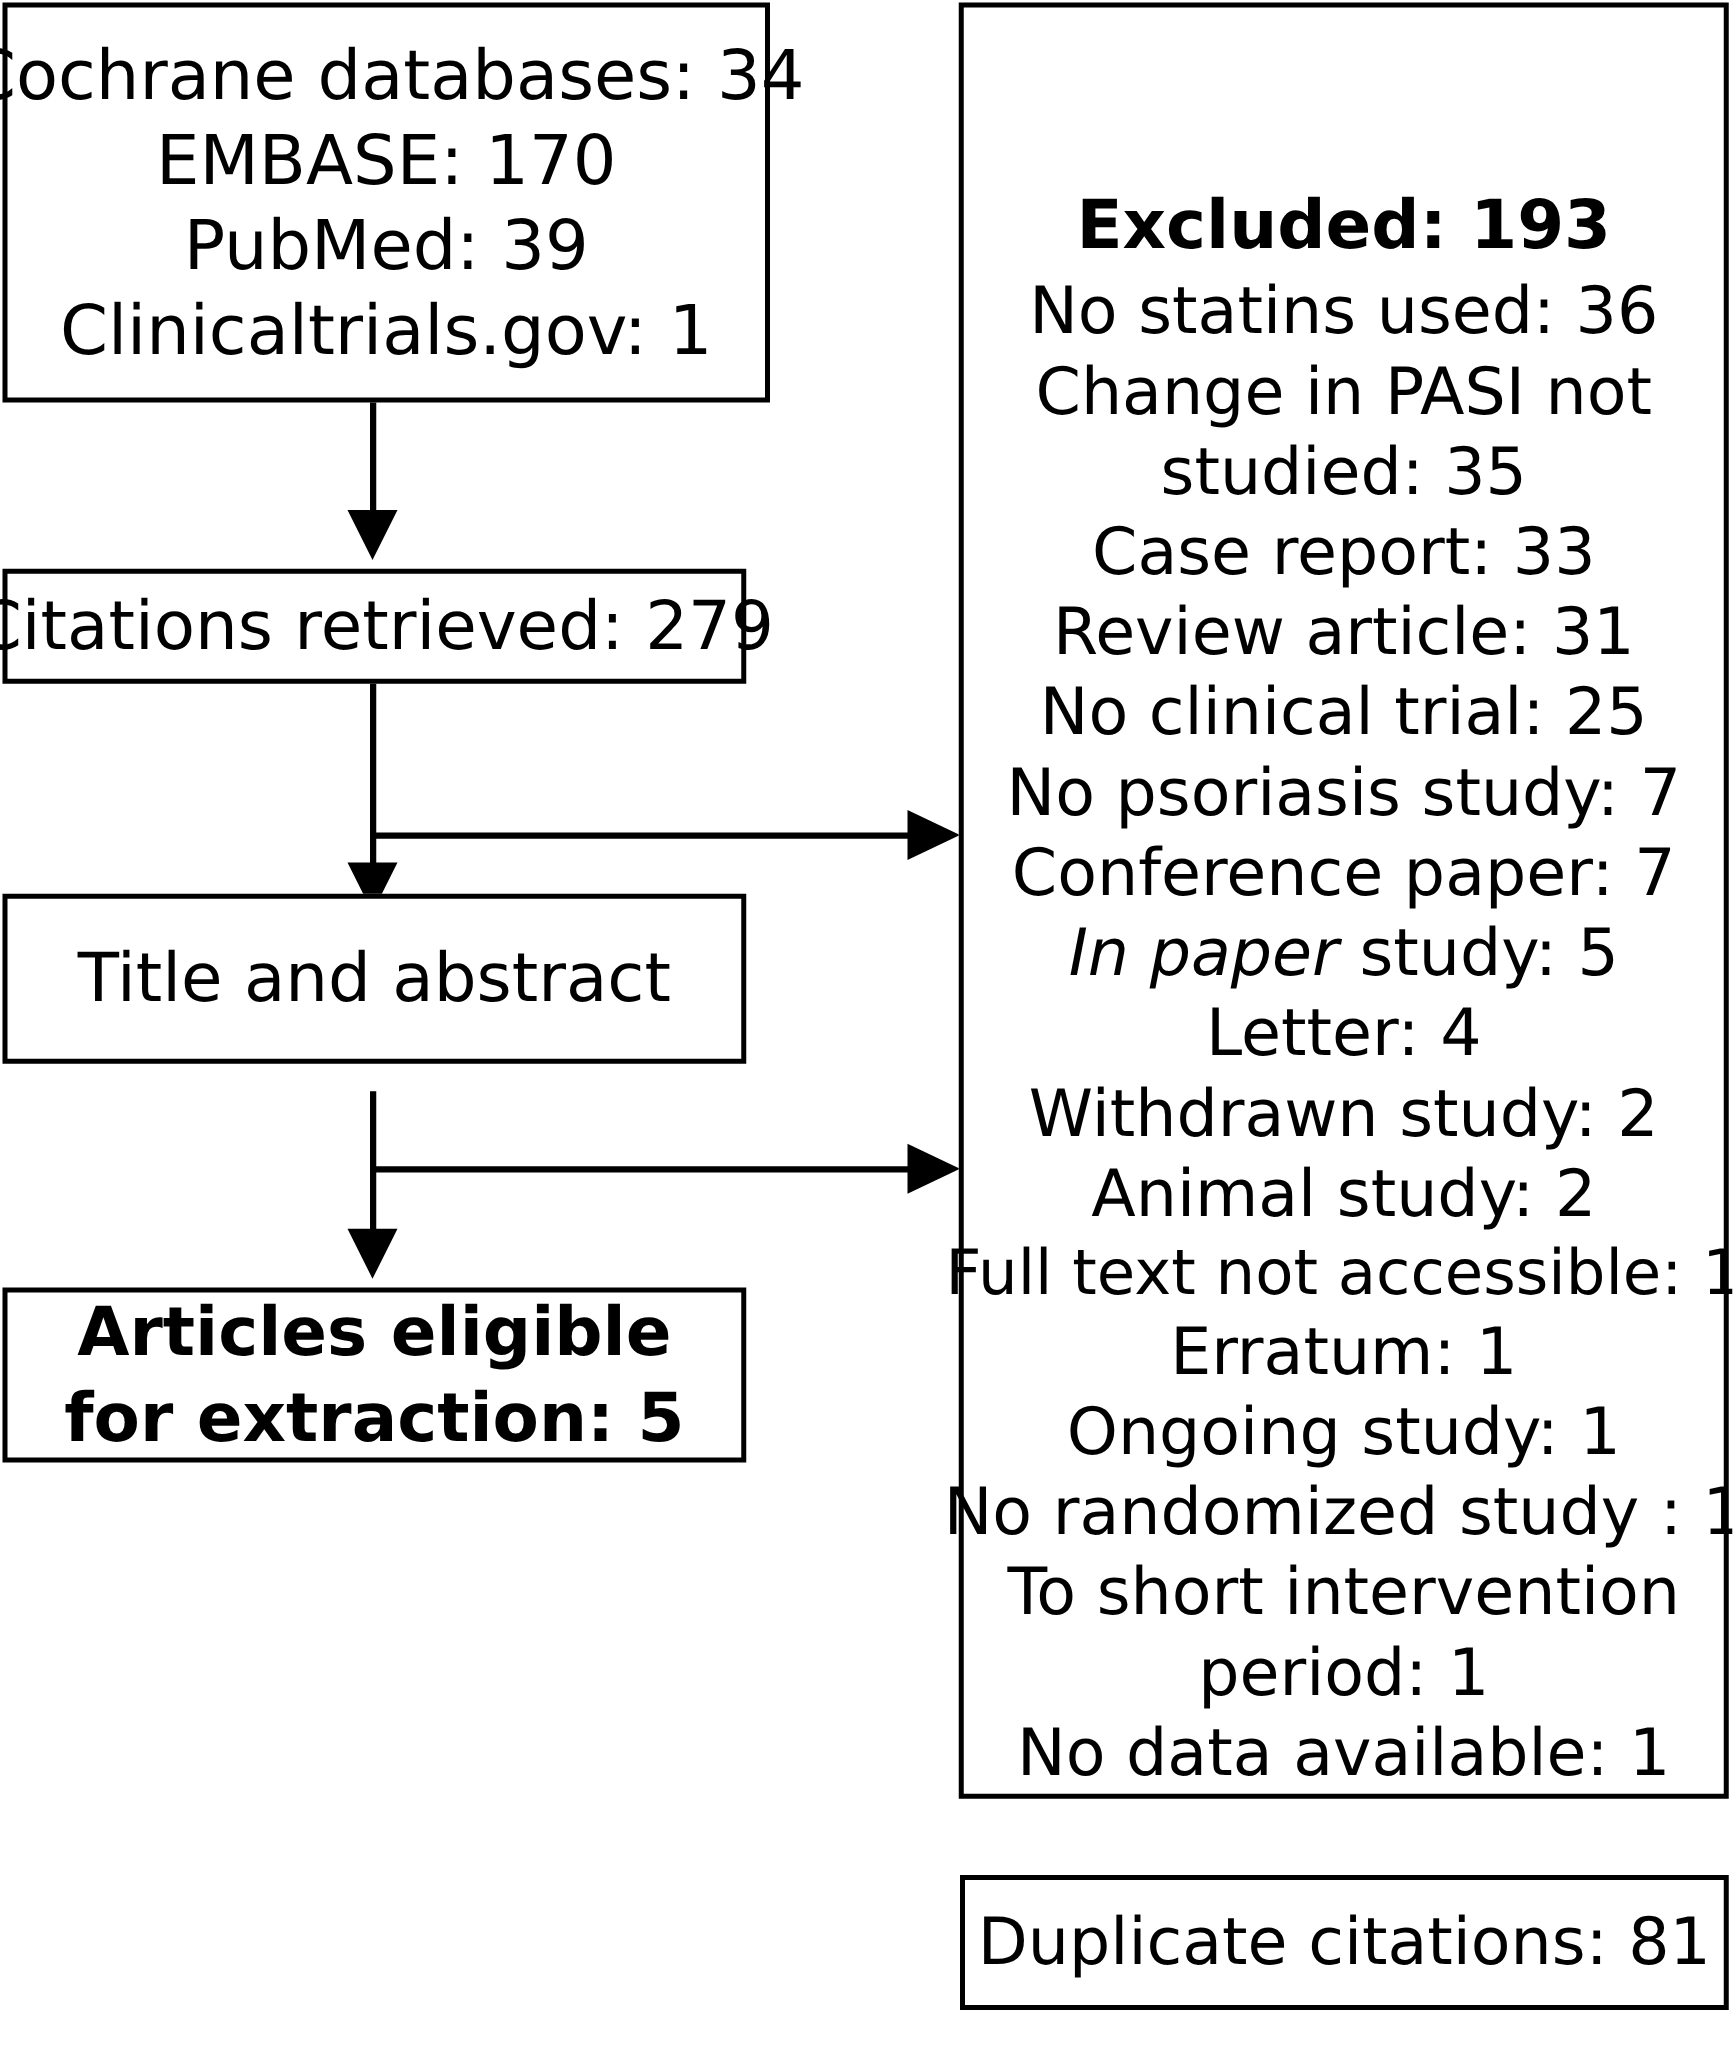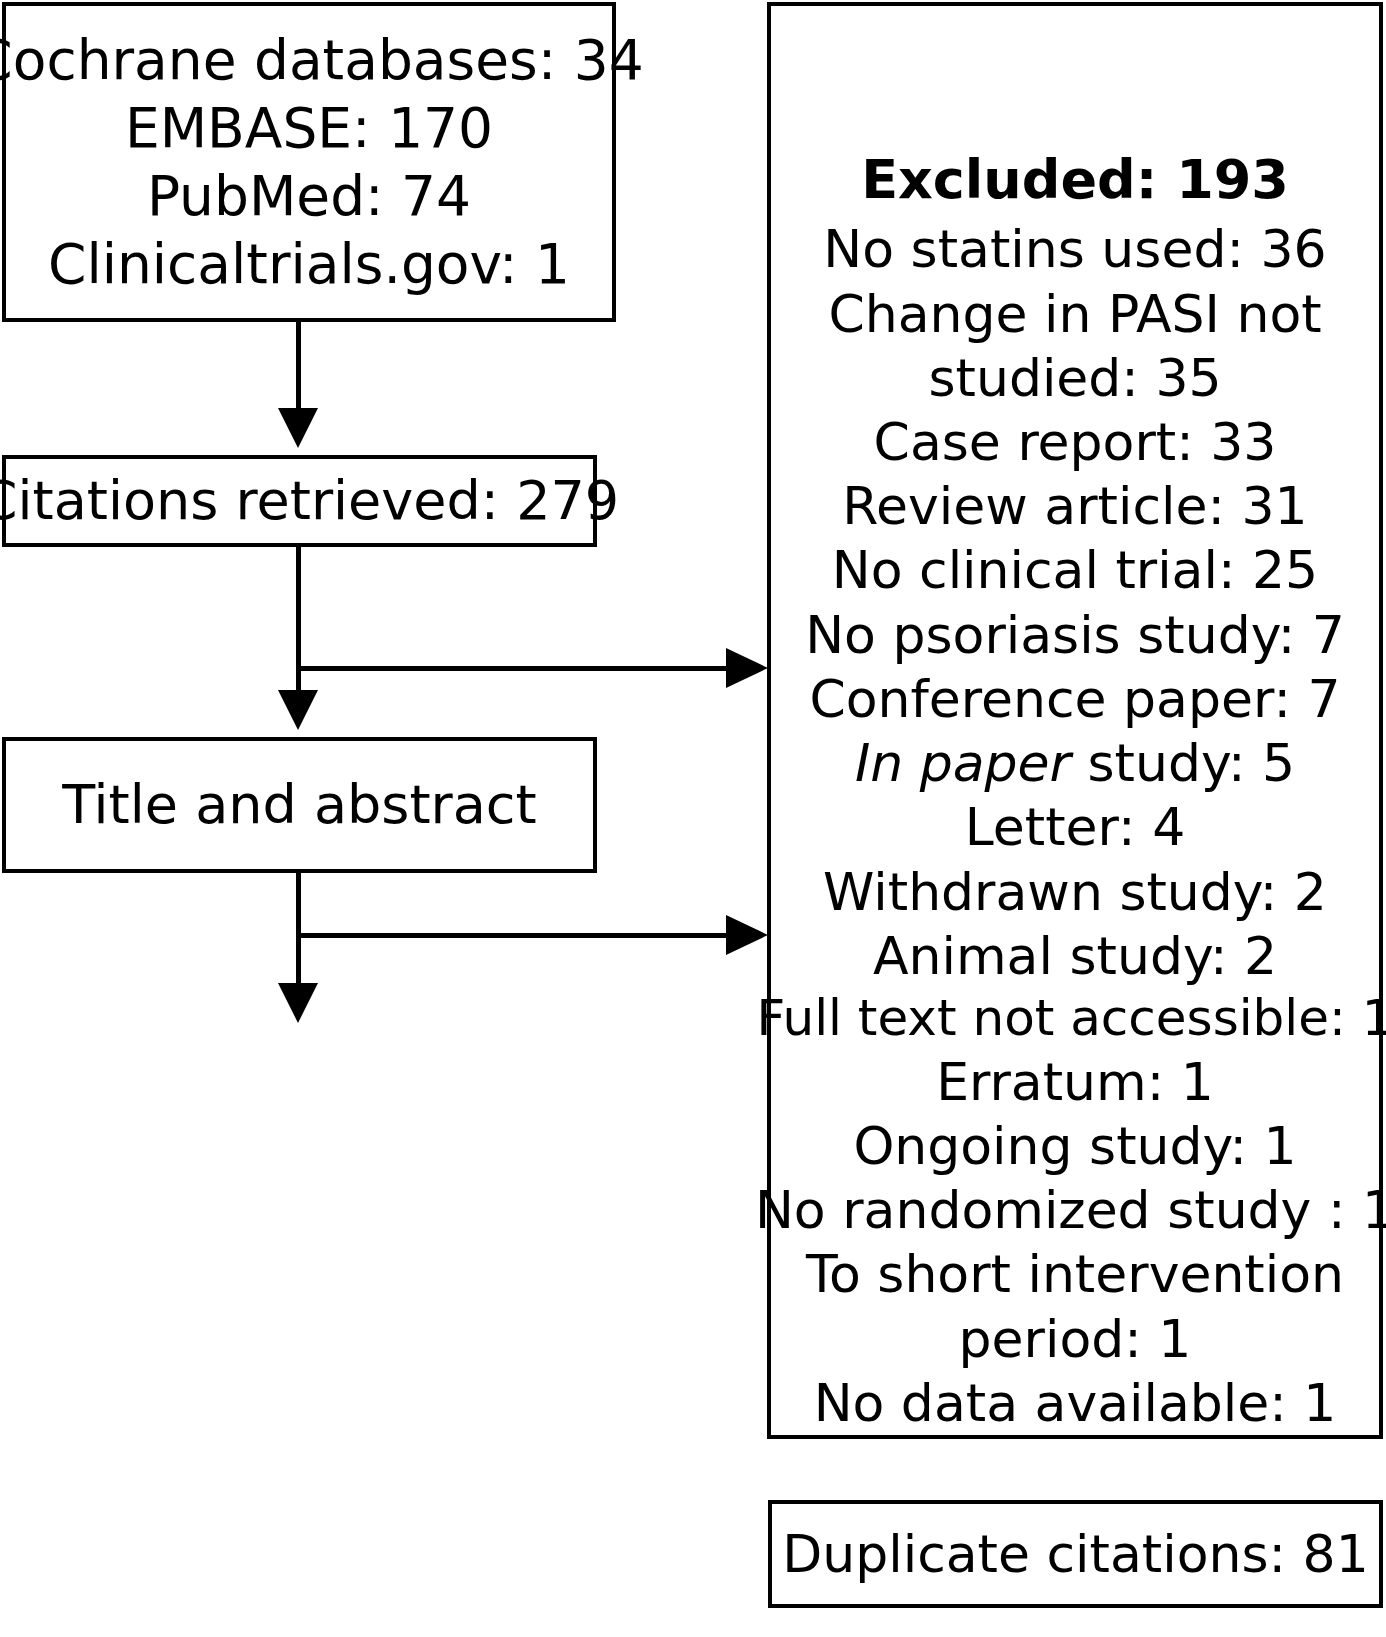--- a/index.html
+++ b/index.html
@@ -56,21 +56,21 @@
   }
   
   #box-sources { left: 2px; top: 2px; width: 614px; height: 320px; }
   #box-sources .txt { font-size: 55px; line-height: 1.24; }
 
   
   #box-citations { left: 2px; top: 455px; width: 595px; height: 92px; }
   #box-citations .txt { font-size: 54px; }
 
   
-  #box-title-abstract { left: 2px; top: 737px; width: 595px; height: 136px; }
+  #box-title-abstract { left: 2px; top: 715px; width: 595px; height: 136px; }
   #box-title-abstract .txt { font-size: 54px; line-height: 1.28; }
 
   
   #box-eligible { left: 2px; top: 1030px; width: 595px; height: 140px; }
   #box-eligible .txt { font-size: 54px; font-weight: bold; line-height: 1.28; }
 
   
   #box-excluded { left: 767px; top: 2px; width: 616px; height: 1437px; justify-content: flex-end; padding-top: 16px; }
   #box-excluded .excl-head { font-size: 54px; font-weight: bold; line-height: 1.00; margin-bottom: 10px; }
   #box-excluded .excl-item { font-size: 52px; line-height: 1.235; width: 100%; }
@@ -94,21 +94,21 @@
   #arrow-h2 { left: 726px; top: 915px; }
 </style>
 </head>
 <body>
 
 <div id="canvas">
 
   <div class="box" id="box-sources">
     <span class="txt">Cochrane databases: 34</span>
     <span class="txt">EMBASE: 170</span>
-    <span class="txt">PubMed: 74</span>
+    <span class="txt">PubMed: 39</span>
     <span class="txt">Clinicaltrials.gov: 1</span>
   </div>
 
   <div class="line vline" id="conn-v1"></div>
   <div class="arrow-down" id="arrow-v1"></div>
 
   <div class="box" id="box-citations">
     <span class="txt">Citations retrieved: 279</span>
   </div>
 
@@ -119,20 +119,24 @@
 
   <div class="box" id="box-title-abstract">
     <span class="txt">Title and abstract</span>
   </div>
 
   <div class="line vline" id="conn-v3"></div>
   <div class="line hline" id="conn-h2"></div>
   <div class="arrow-right" id="arrow-h2"></div>
   <div class="arrow-down" id="arrow-v3"></div>
 
+  <div class="box" id="box-eligible">
+    <span class="txt">Articles eligible</span>
+    <span class="txt">for extraction: 5</span>
+  </div>
 
   <div class="box" id="box-excluded">
     <span class="txt excl-head">Excluded: 193</span>
     <div id="excluded-items">
         <div class="txt excl-item">No statins used: 36</div>
         <div class="txt excl-item">Change in PASI not</div>
         <div class="txt excl-item">studied: 35</div>
         <div class="txt excl-item">Case report: 33</div>
         <div class="txt excl-item">Review article: 31</div>
         <div class="txt excl-item">No clinical trial: 25</div>

